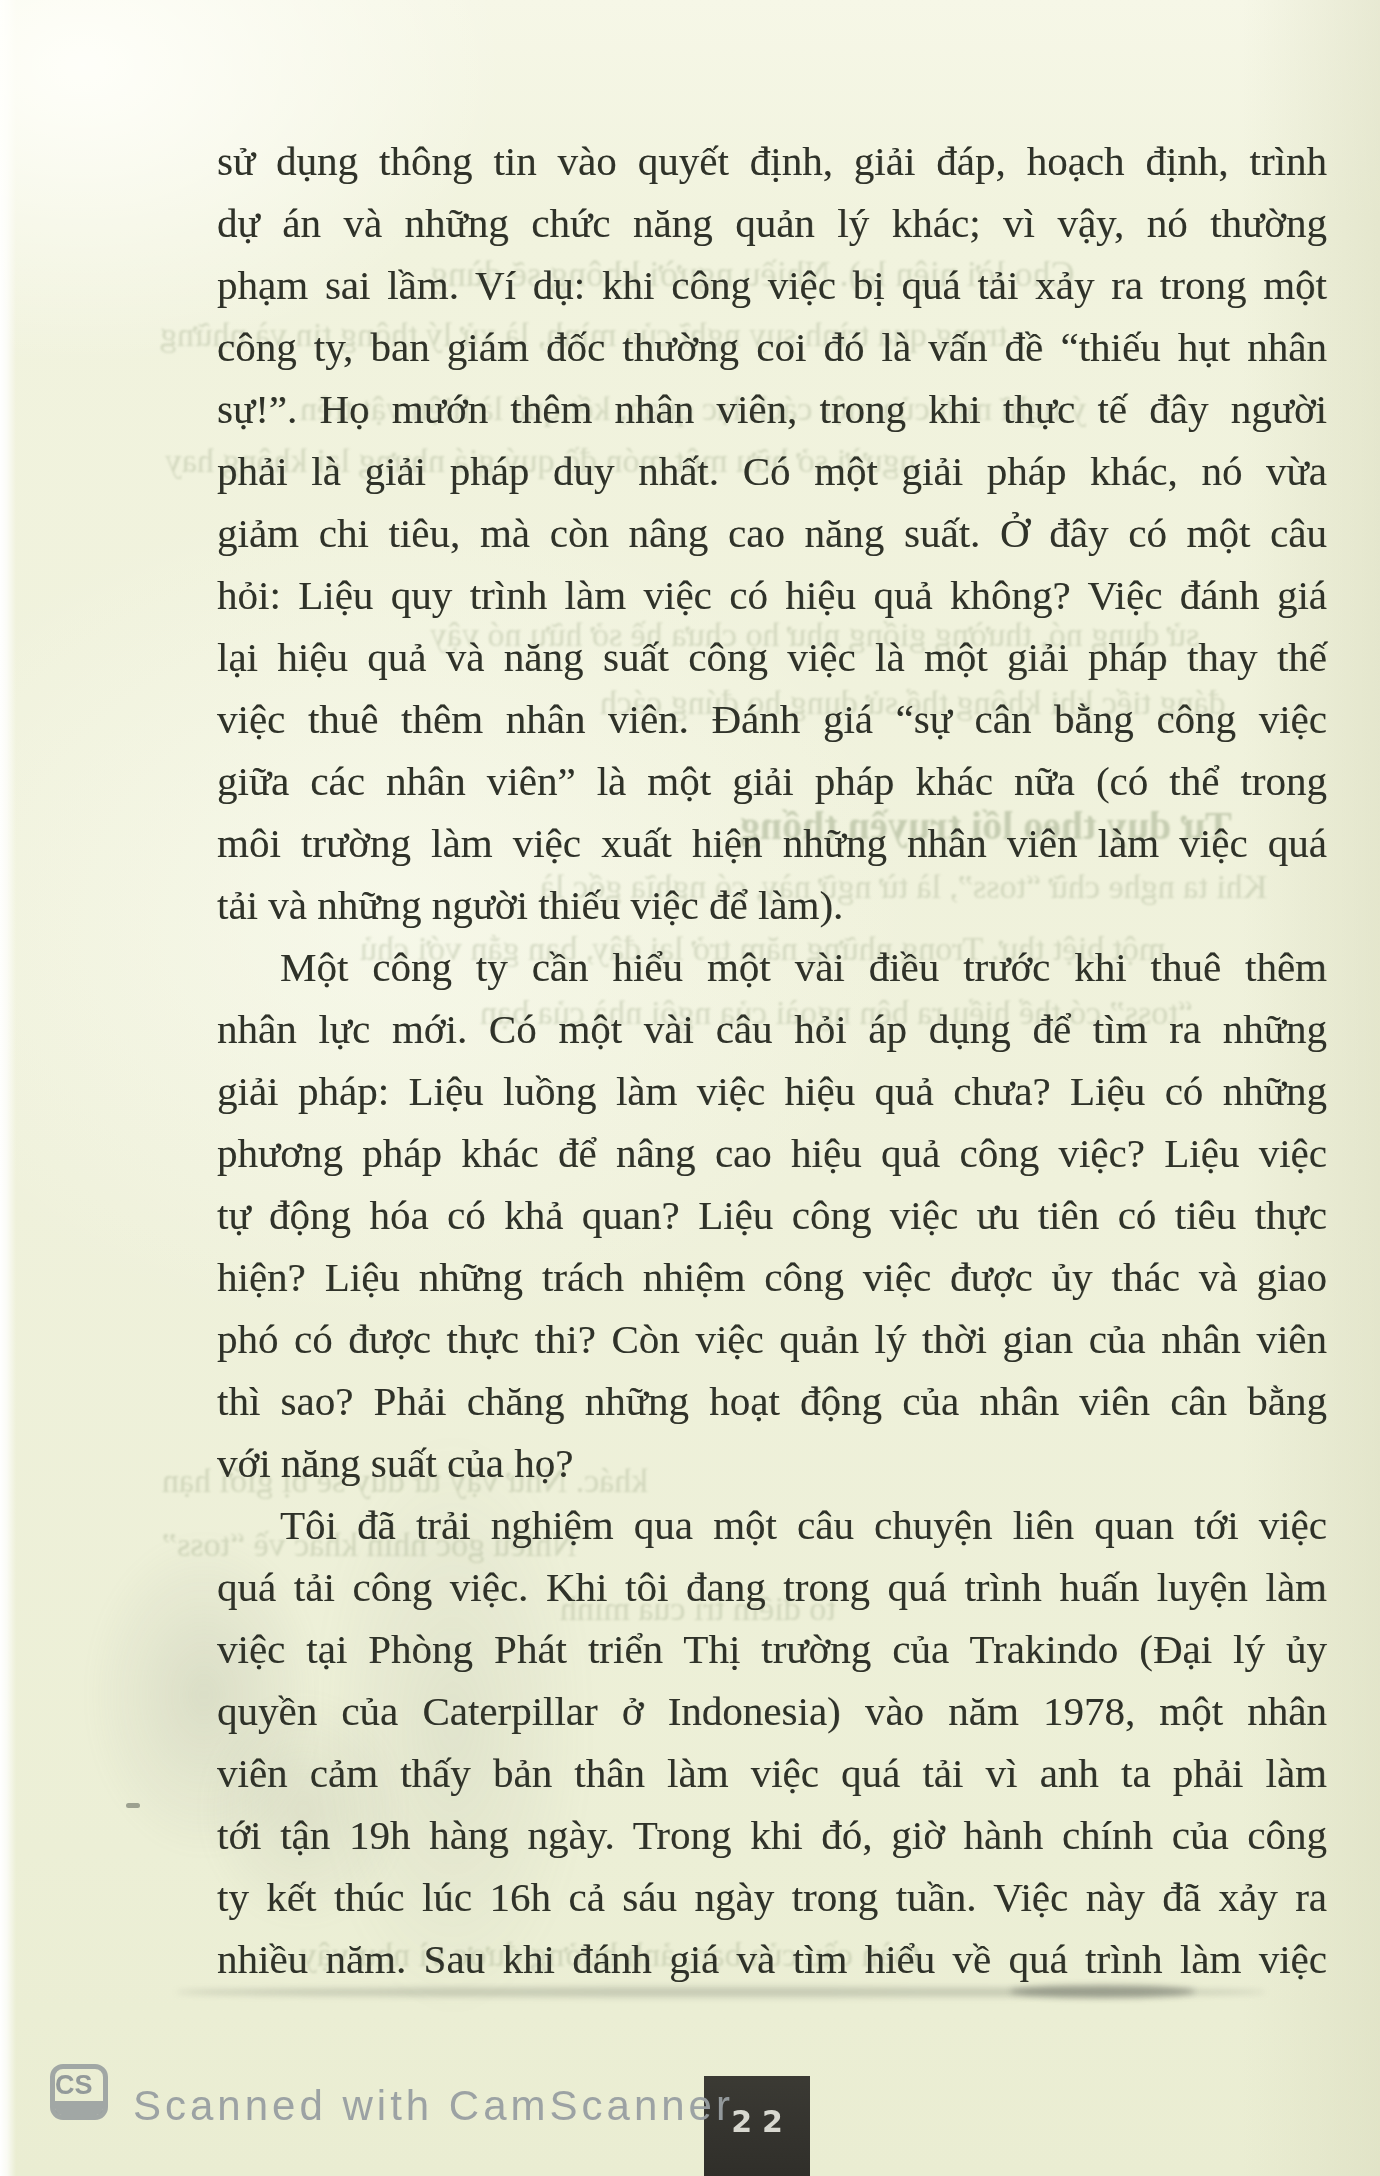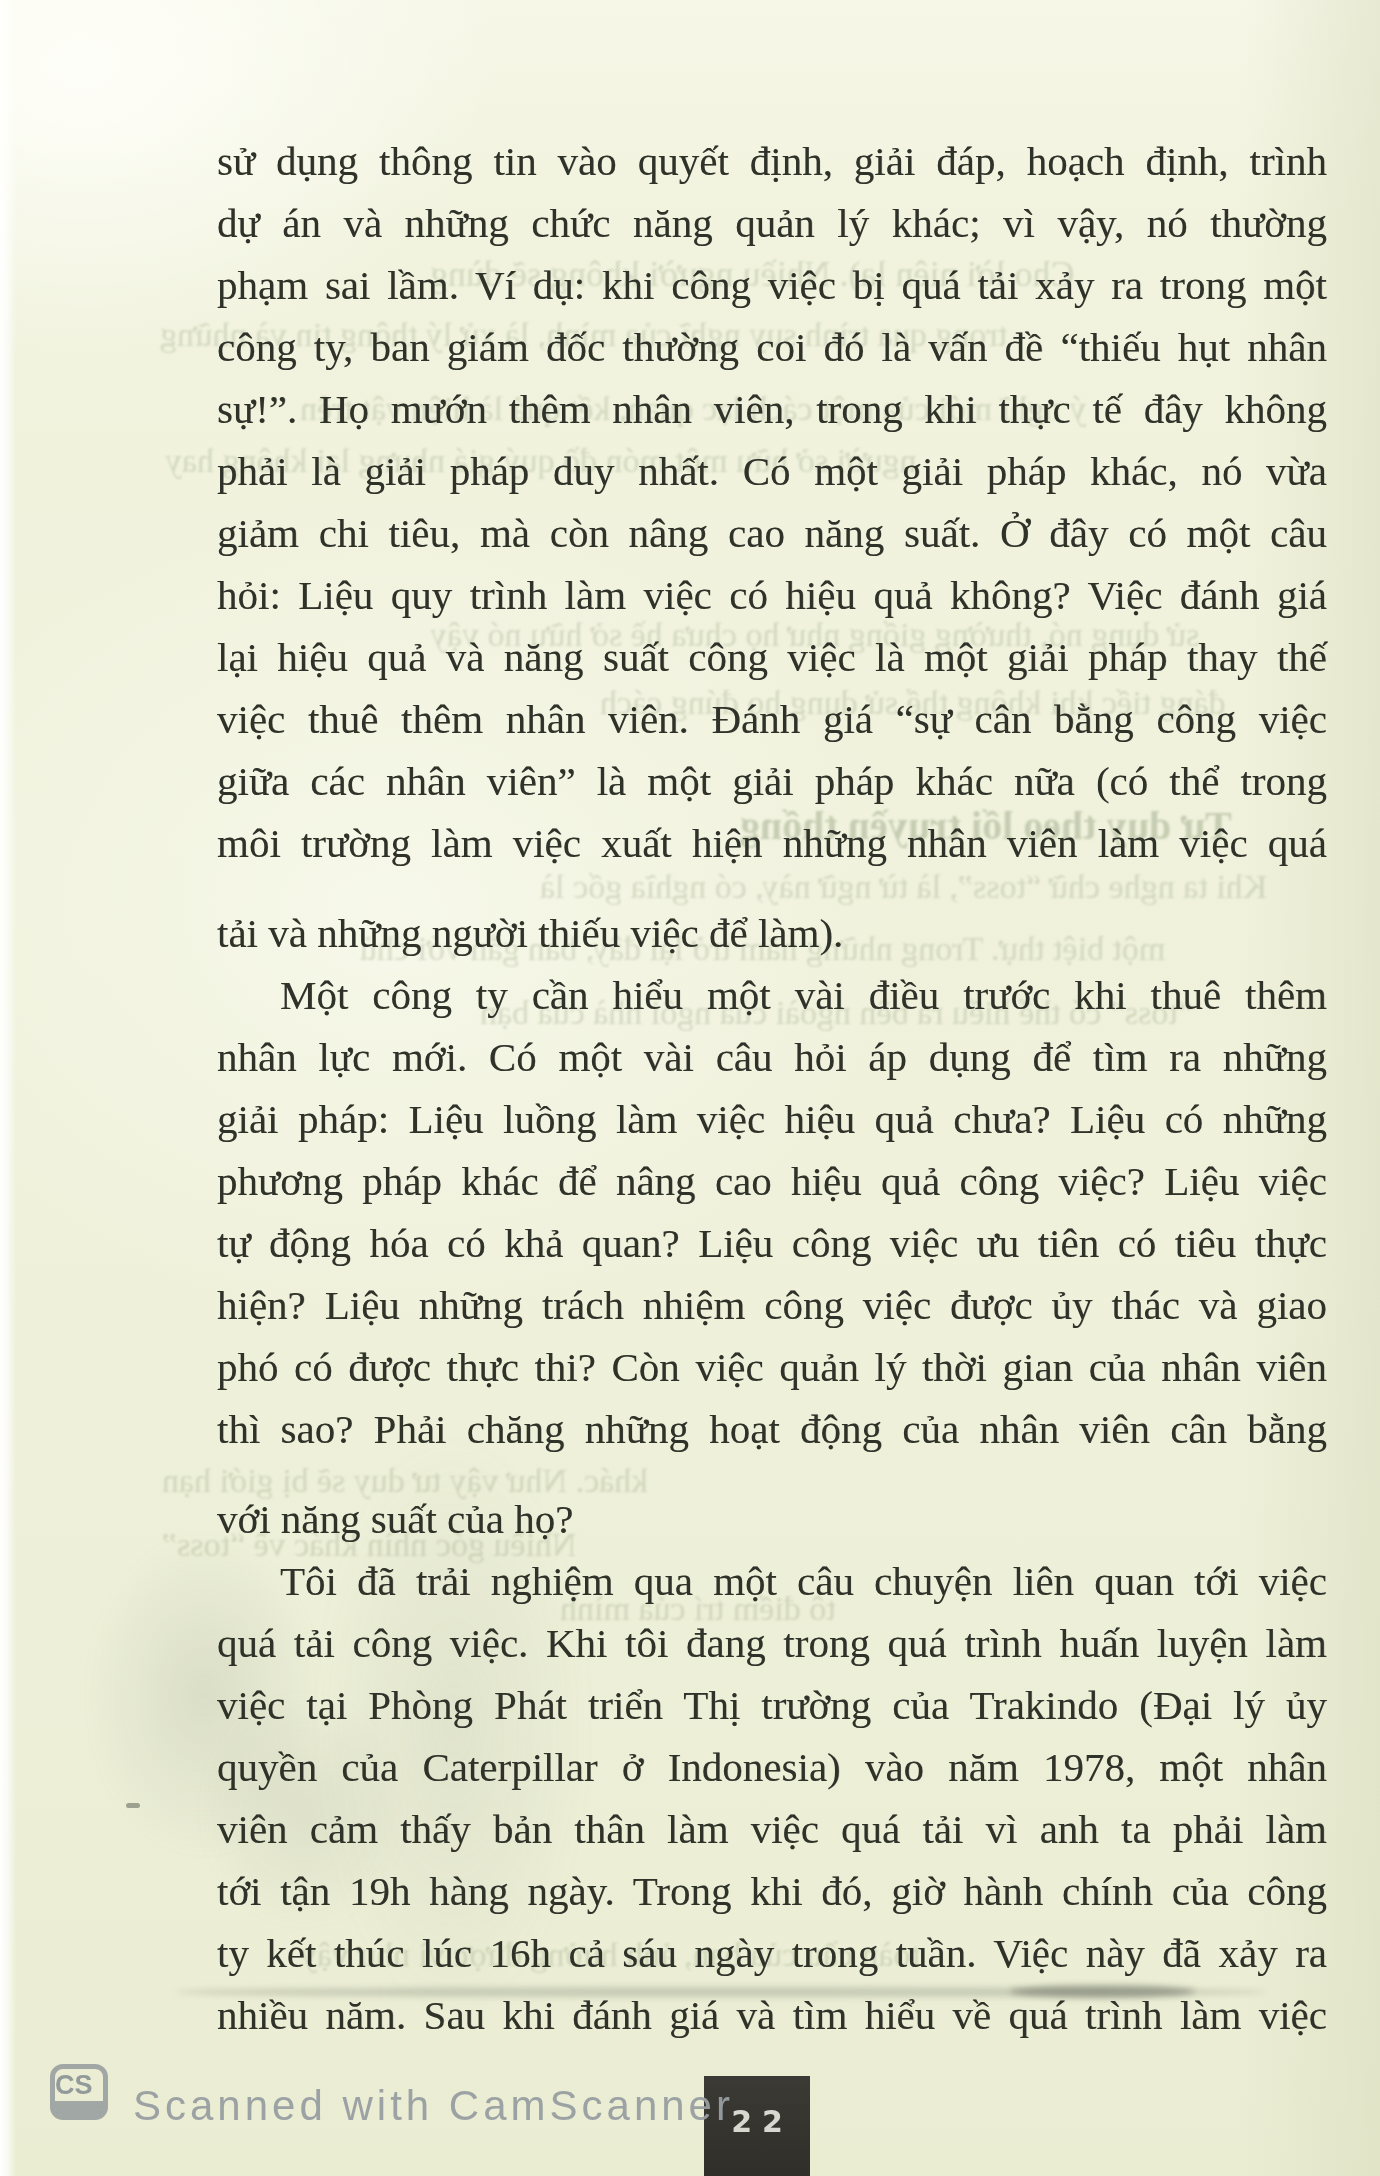--- a/index.html
+++ b/index.html
@@ -26,21 +26,21 @@
   .line{
     height:62px;line-height:62px;
     font-size:41px;
     text-align:justify;
     text-align-last:justify;
     white-space:normal;
     overflow:visible;
     text-shadow:0.3px 0.3px 0.5px rgba(47,50,41,0.35);
   }
   .line.indent{ text-indent:63px;font-family:Liberation Serif, serif; }
-  .line.short{ text-align-last:left;margin-top:28px; }
+  .line.short{ text-align-last:left; }
   
   .bleed{
     position:absolute;
     transform:scaleX(-1);
     color:rgba(148,161,126,0.32);
     filter:blur(1.2px);
     font-family:"Liberation Serif","DejaVu Serif",serif;
     white-space:nowrap;
     pointer-events:none;
   }
@@ -130,21 +130,21 @@
       <div class="bleed" style="left: 162px; top: 1526px; font-size: 34px;">Nhiều góc nhìn khác về “toss”</div>
       <div class="bleed" style="left: 560px; top: 1590px; font-size: 34px;">tô điểm trí của mình</div>
       <div class="bleed" style="left: 300px; top: 1936px; font-size: 34px;">toàn cầu của bạn, ảnh hưởng được vì như vậy</div>
     </div>
 
   <div class="text-block" id="text-block">
       <div class="line">sử dụng thông tin vào quyết định, giải đáp, hoạch định, trình</div>
       <div class="line">dự án và những chức năng quản lý khác; vì vậy, nó thường</div>
       <div class="line">phạm sai lầm. Ví dụ: khi công việc bị quá tải xảy ra trong một</div>
       <div class="line">công ty, ban giám đốc thường coi đó là vấn đề “thiếu hụt nhân</div>
-      <div class="line">sự!”. Họ mướn thêm nhân viên, trong khi thực tế đây không</div>
+      <div class="line">sự!”. Họ mướn thêm nhân viên, trong khi thực tế đây người</div>
       <div class="line">phải là giải pháp duy nhất. Có một giải pháp khác, nó vừa</div>
       <div class="line">giảm chi tiêu, mà còn nâng cao năng suất. Ở đây có một câu</div>
       <div class="line">hỏi: Liệu quy trình làm việc có hiệu quả không? Việc đánh giá</div>
       <div class="line">lại hiệu quả và năng suất công việc là một giải pháp thay thế</div>
       <div class="line">việc thuê thêm nhân viên. Đánh giá “sự cân bằng công việc</div>
       <div class="line">giữa các nhân viên” là một giải pháp khác nữa (có thể trong</div>
       <div class="line">môi trường làm việc xuất hiện những nhân viên làm việc quá</div>
       <div class="line short">tải và những người thiếu việc để làm).</div>
       <div class="line indent">Một công ty cần hiểu một vài điều trước khi thuê thêm</div>
       <div class="line">nhân lực mới. Có một vài câu hỏi áp dụng để tìm ra những</div>

